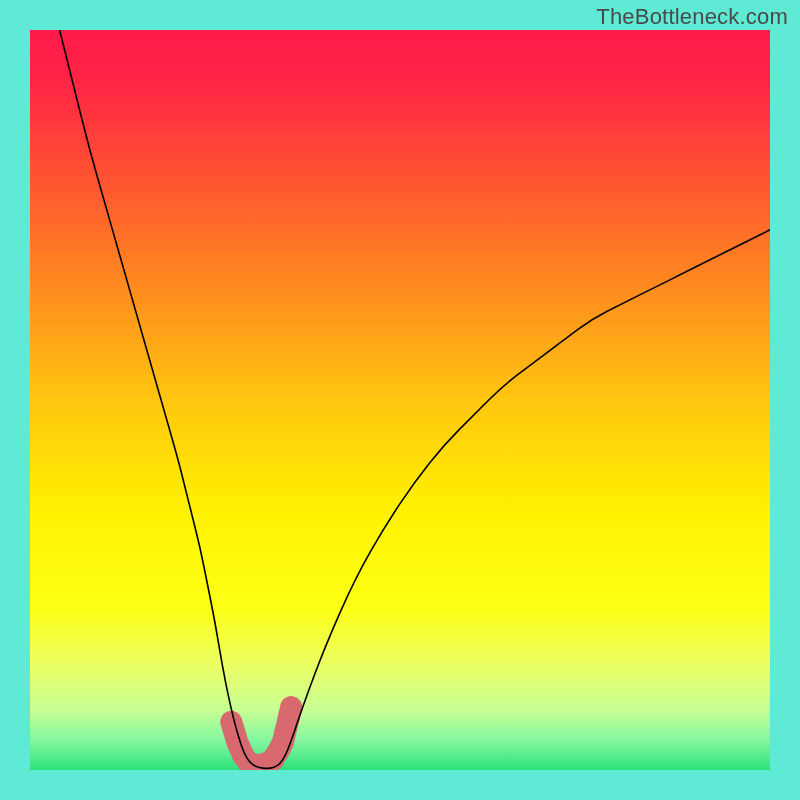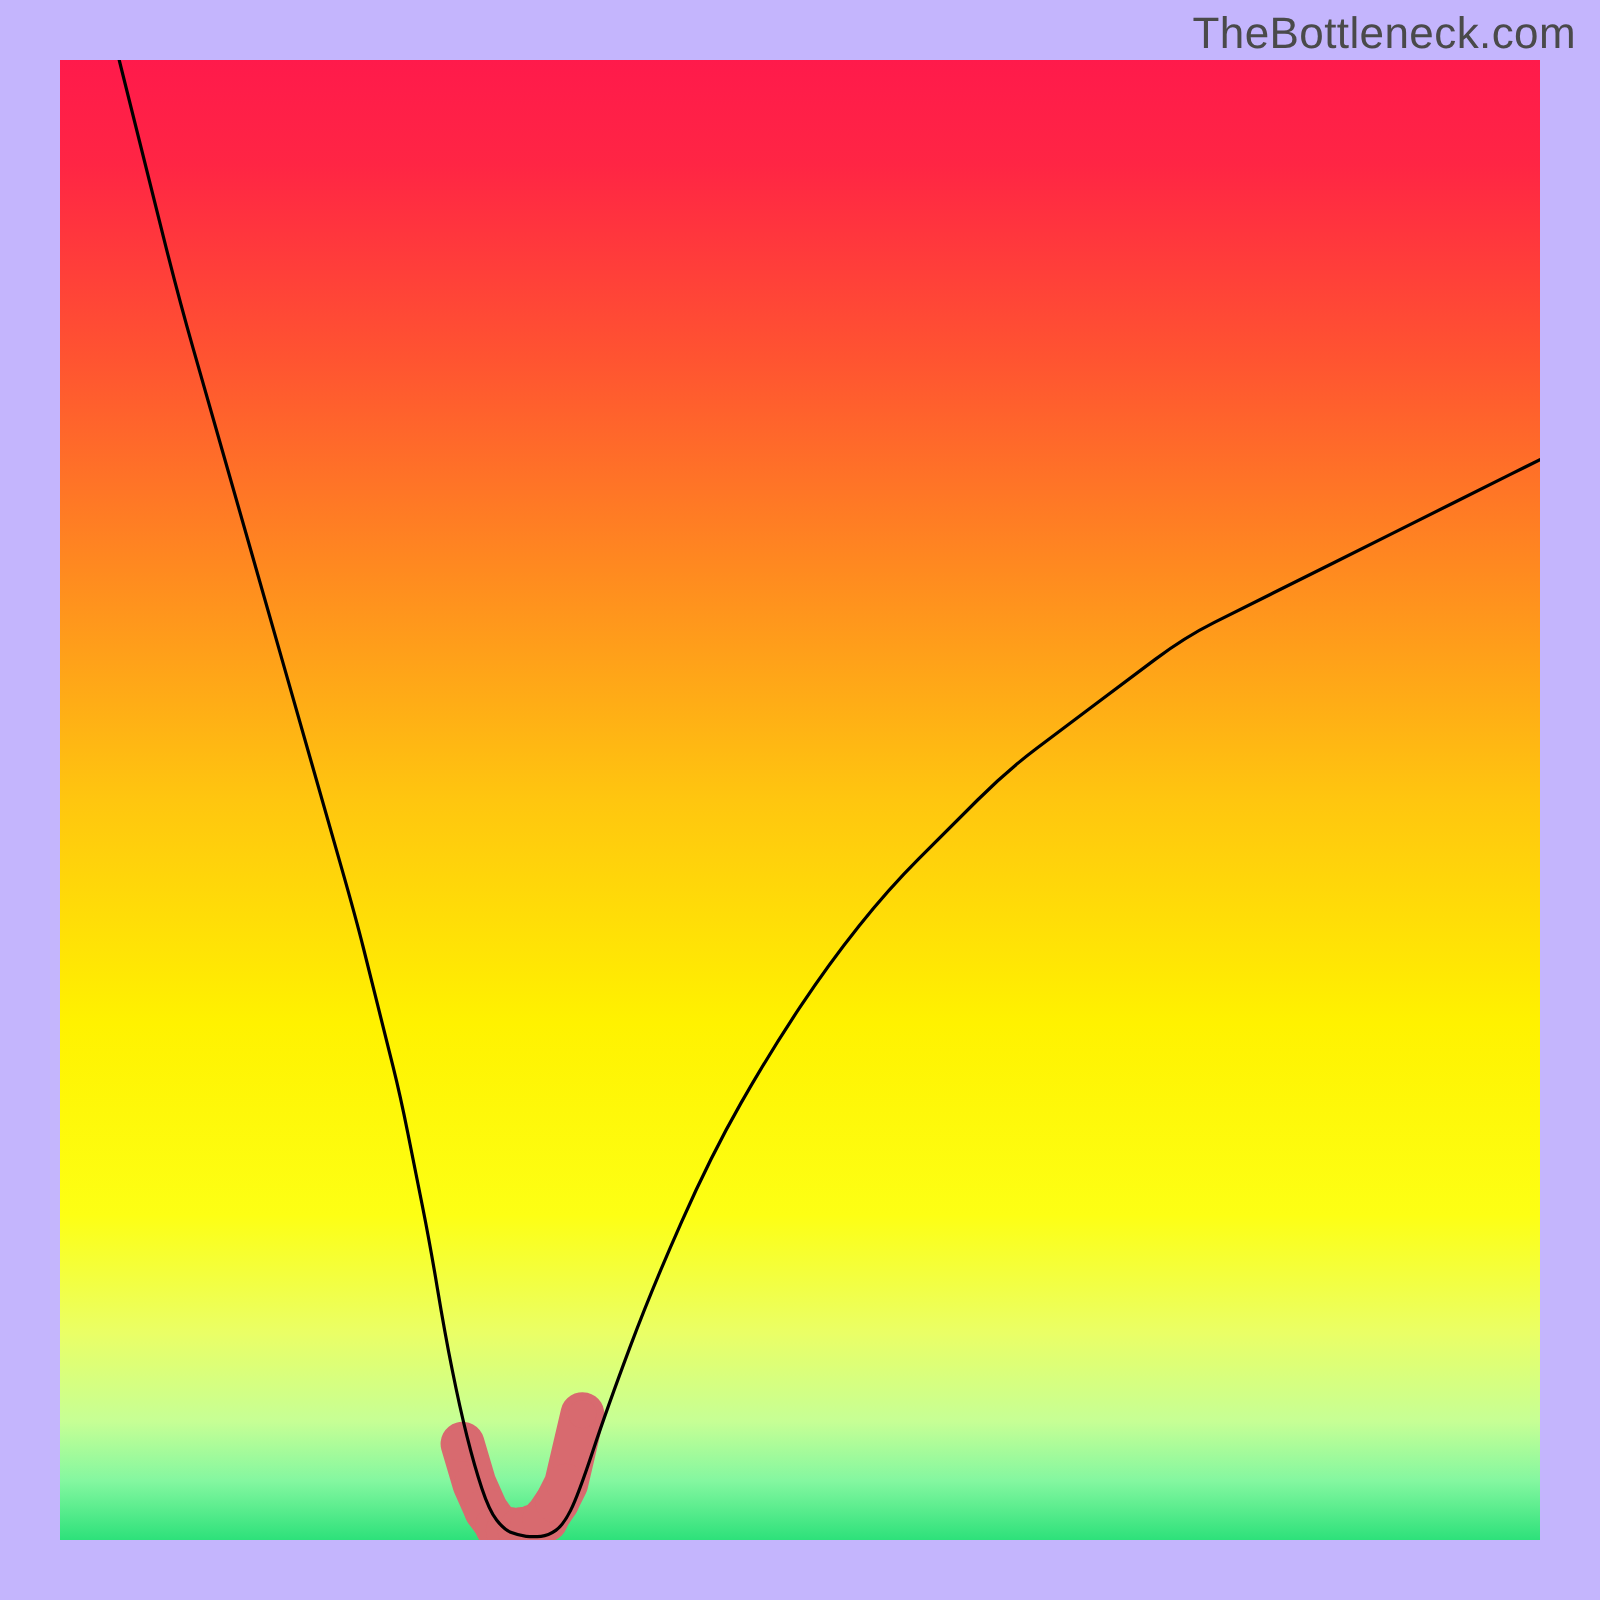--- a/index.html
+++ b/index.html
@@ -10,21 +10,21 @@
     overflow: hidden;
     background: #000;
     font-family: Arial, Helvetica, sans-serif;
   }
   .frame {
     position: absolute;
     top: 0;
     left: 0;
     width: 800px;
     height: 800px;
-    background: #c4b5fd;
+    background: #5eead4;
   }
   .plot-area {
     position: absolute;
     top: 30px;
     left: 30px;
     width: 740px;
     height: 740px;
     overflow: hidden;
   }
   .watermark {

